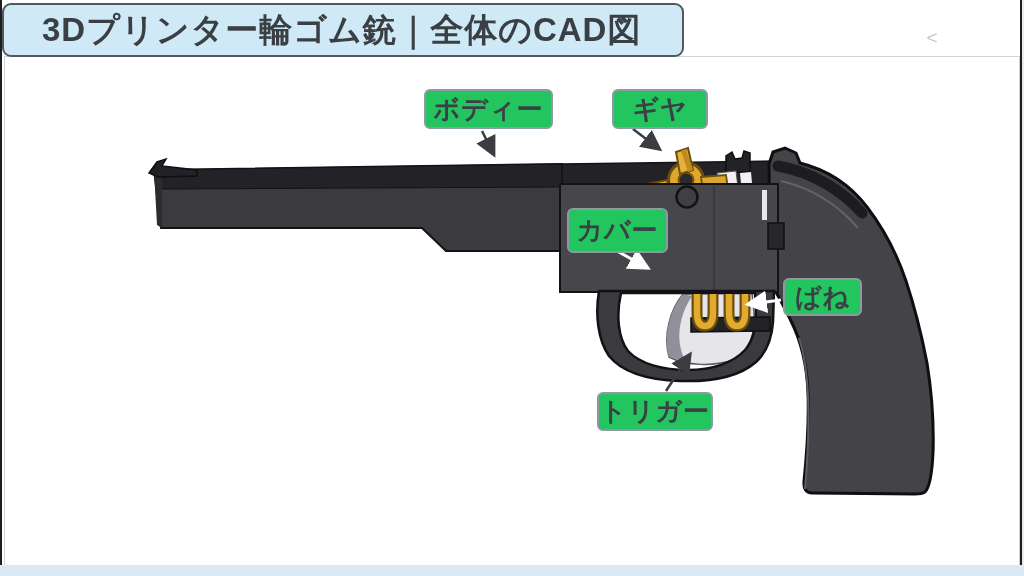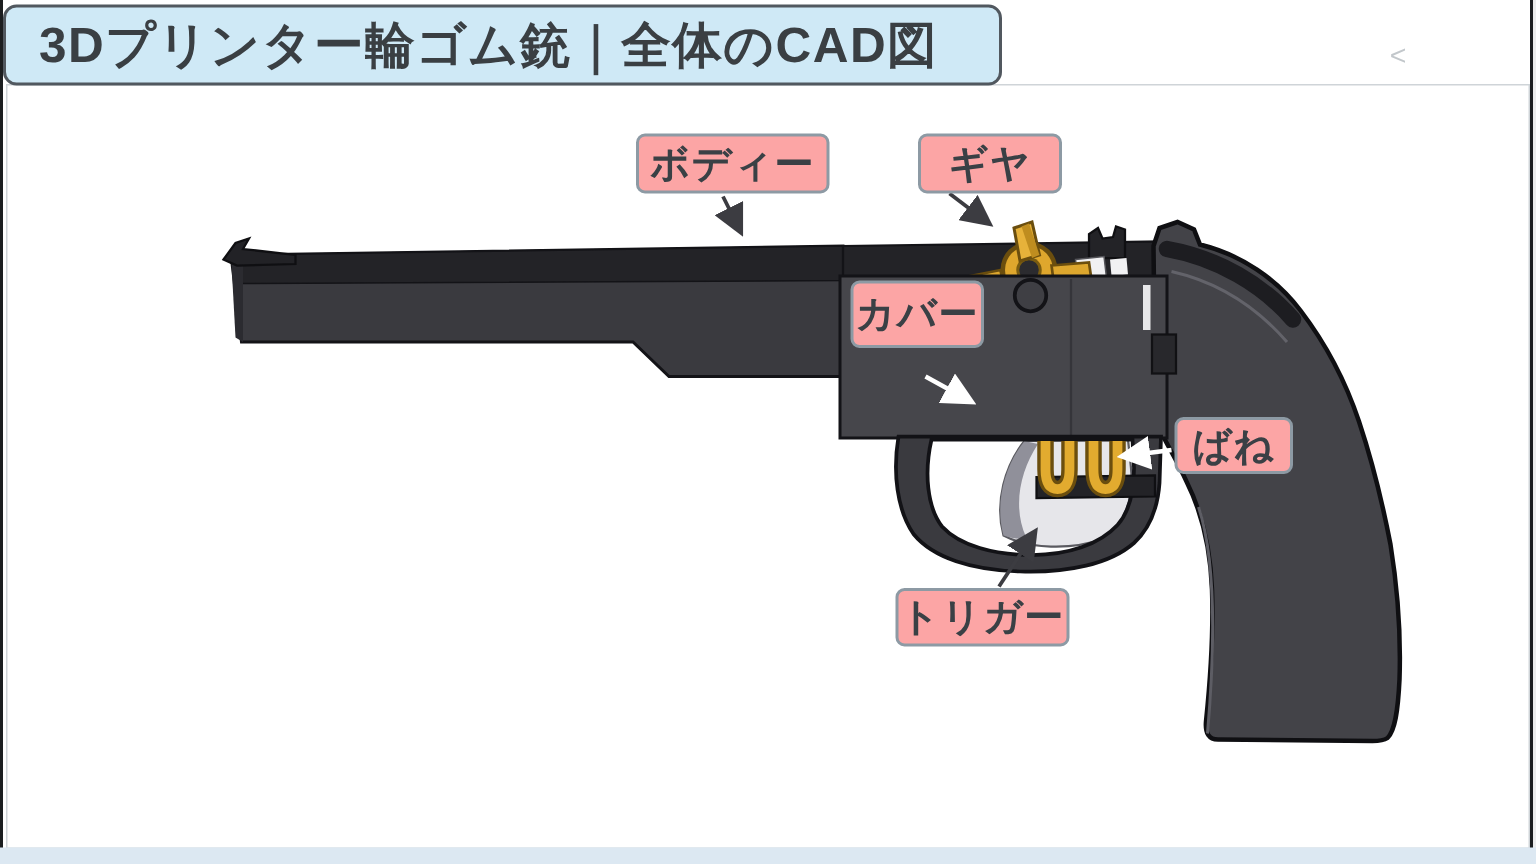--- a/index.html
+++ b/index.html
@@ -15,40 +15,40 @@
   .content-frame{
     position:absolute;left:4px;top:56px;width:1014px;height:508px;
     border:1px solid #cfd4d8;background:#ffffff;
   }
   .footer-strip{
     position:absolute;left:0;top:565px;width:1024px;height:11px;background:#dce8f2;
   }
   .title-box{
     position:absolute;left:2px;top:3px;width:640px;height:50px;
     background:#cfe9f6;border:2px solid #51585f;border-radius:9px;
-    display:flex;align-items:center;padding-left:22px;
+    display:flex;align-items:center;padding-left:38px;
     font-size:33px;font-weight:bold;color:#3a3f43;letter-spacing:1px;
     z-index:5;white-space:nowrap;
   }
   .nav-chevron{
     position:absolute;left:922px;top:28px;width:20px;height:20px;
     color:#c2c7cb;font-size:19px;line-height:20px;text-align:center;z-index:6;
     cursor:pointer;user-select:none;
   }
   .gun-svg{position:absolute;left:0;top:0;width:1024px;height:576px;z-index:2;}
   .callout{
     position:absolute;z-index:4;
-    background:#fca5a5;border:2px solid #8d9aa4;border-radius:6px;
+    background:#22c55e;border:2px solid #8d9aa4;border-radius:6px;
     display:flex;align-items:center;justify-content:center;
     font-size:26px;font-weight:600;color:#3a4045;letter-spacing:1px;
     box-sizing:border-box;white-space:nowrap;
   }
   #label-body   {left:424px;top:89px; width:129px;height:40px;}
   #label-gear   {left:612px;top:89px; width:96px; height:40px;}
-  #label-cover  {left:567px;top:187px;width:89px;height:45px;}
+  #label-cover  {left:567px;top:208px;width:101px;height:45px;}
   #label-spring {left:783px;top:278px;width:79px; height:38px;}
   #label-trigger{left:597px;top:392px;width:116px;height:39px;text-align:right;}
 </style>
 </head>
 <body>
 
 <div class="edge edge-left"></div>
 <div class="edge edge-right"></div>
 <div class="edge-right-sliver"></div>
 <div class="content-frame"></div>

